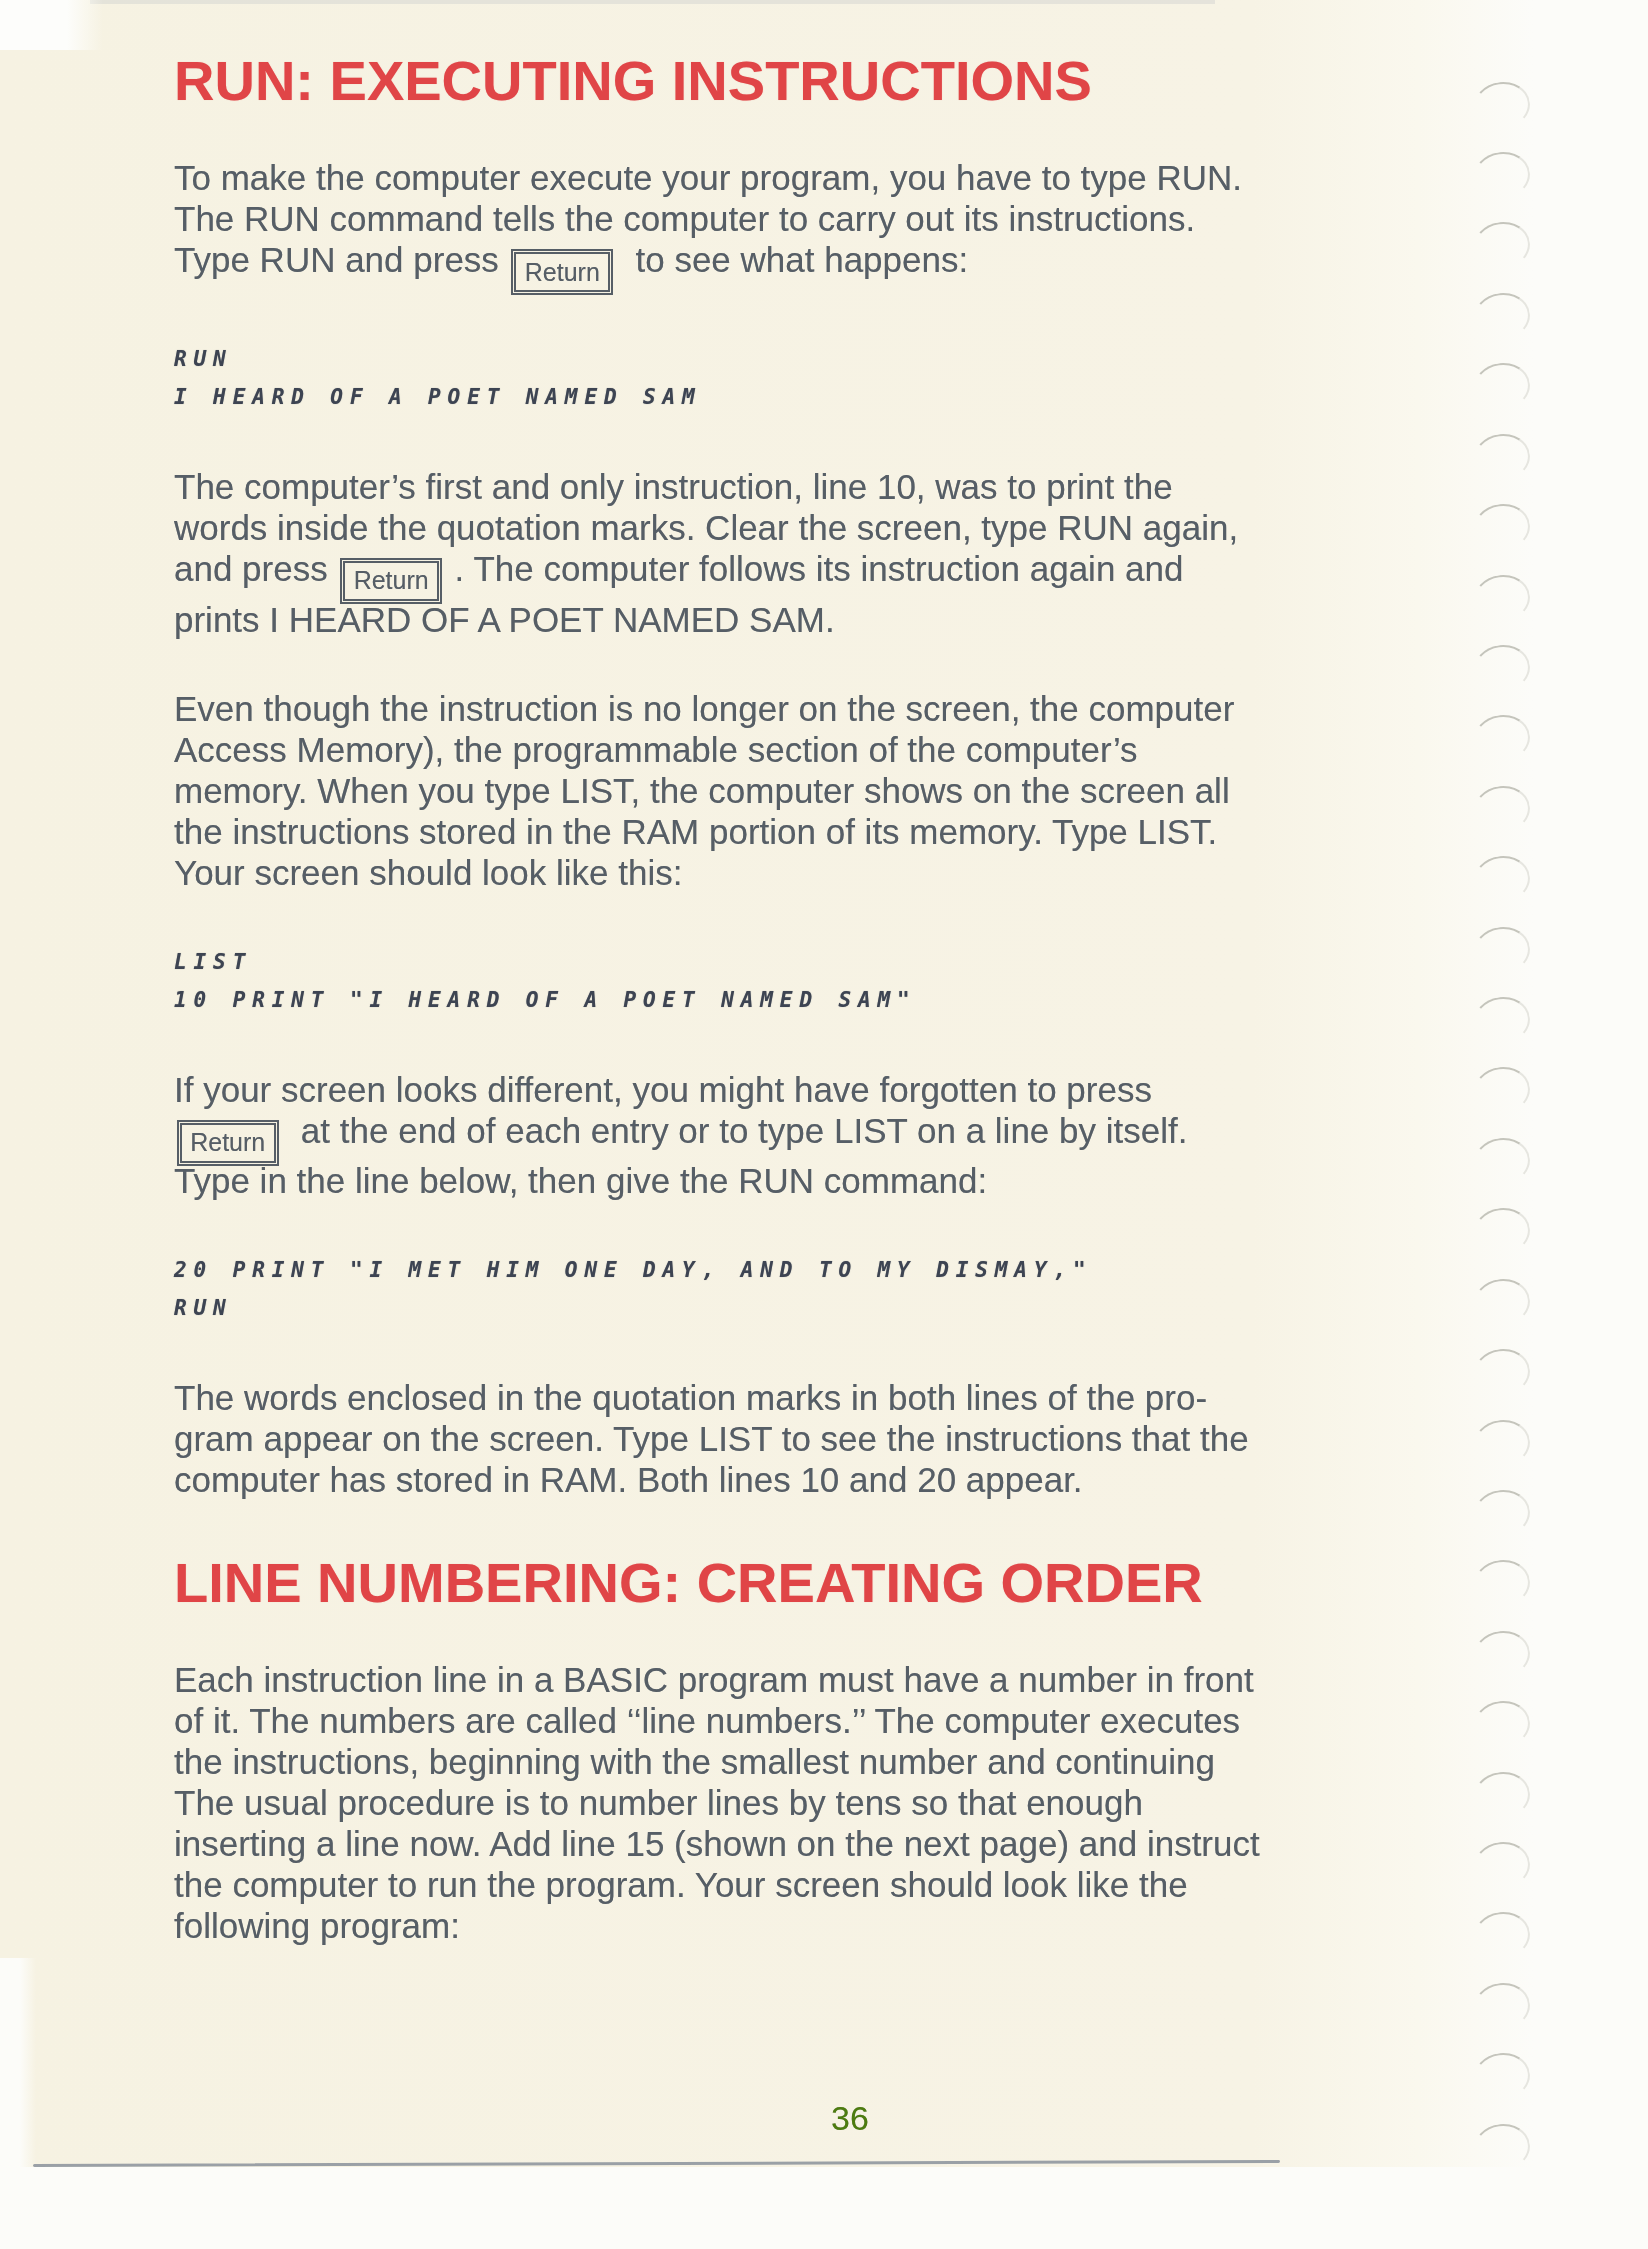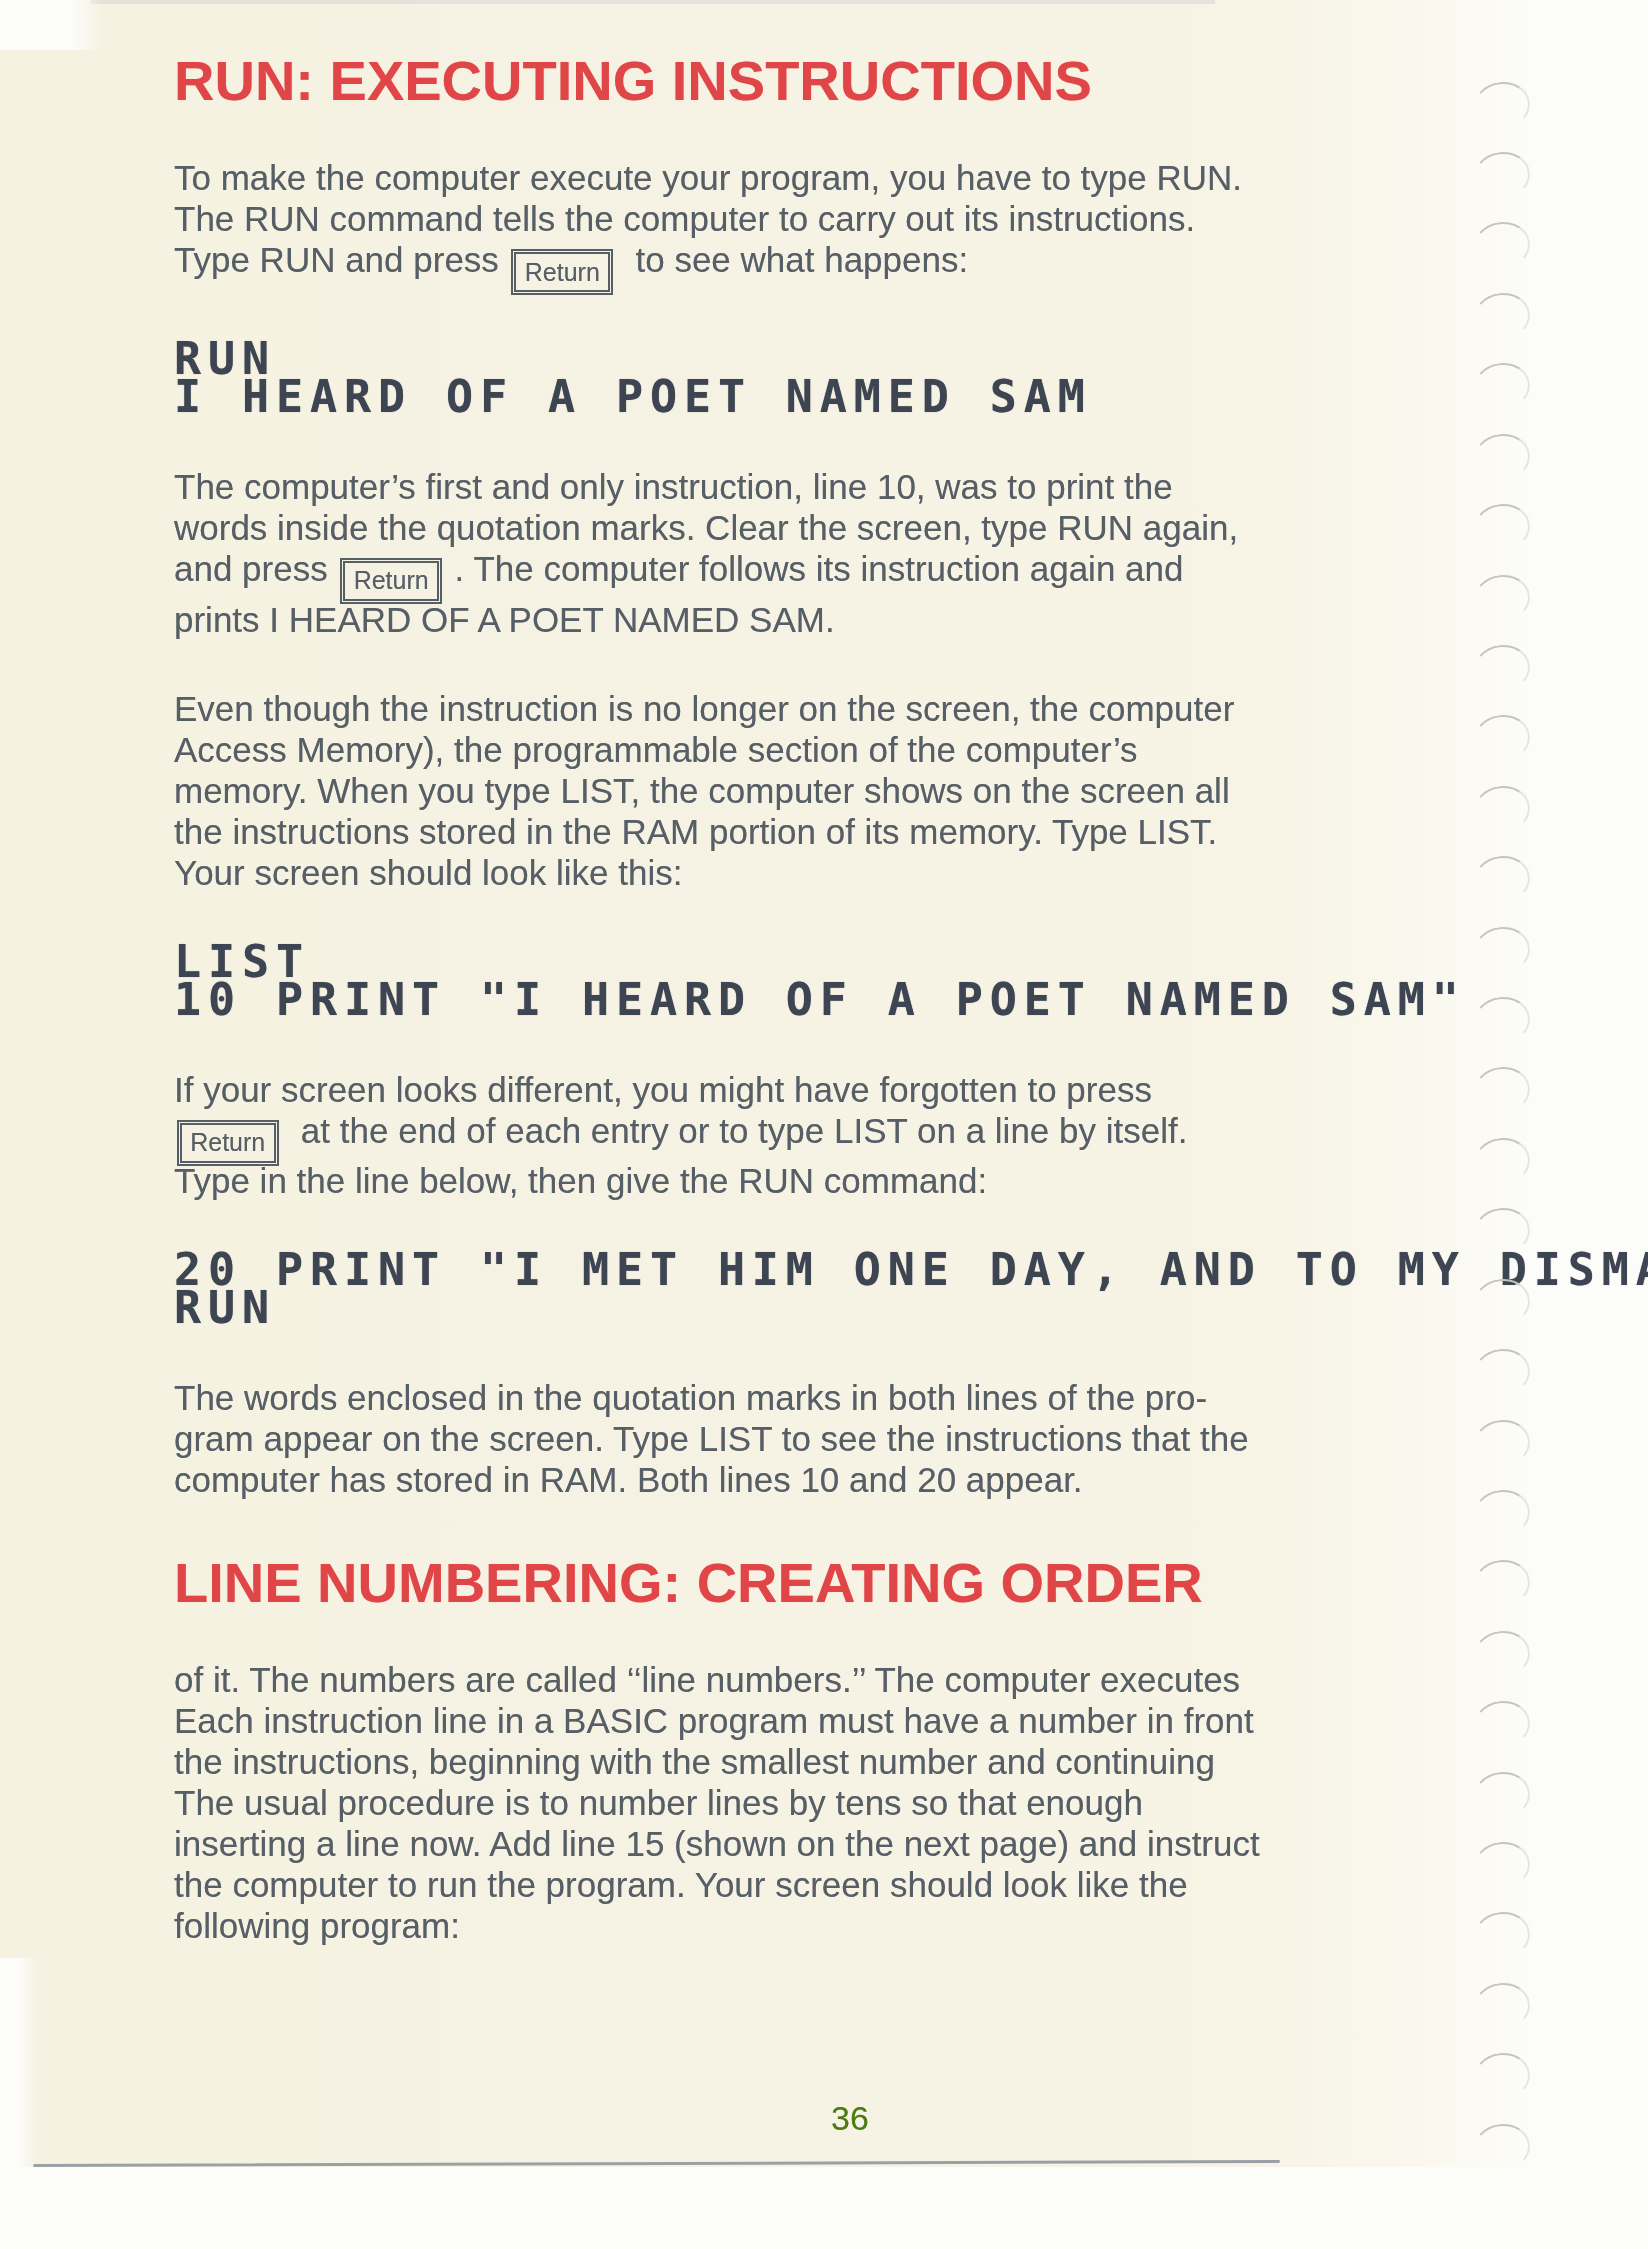--- a/index.html
+++ b/index.html
@@ -33,23 +33,24 @@
     text-shadow:0 0 0.5px rgba(86,94,102,.5);
   }
   .line{display:block;white-space:pre;}
   .key-chip{
     display:inline-block;font-size:25px;line-height:29px;
     padding:3.4px 8.6px;border:5.2px double currentColor;
     vertical-align:-8.6px;margin:-5.2px 2.6px;
   }
   .code-block{
     font-family:"DejaVu Sans Mono",monospace;font-weight:bold;
-    font-size:45px;line-height:38px;letter-spacing:6.9px;
+    font-size:21px;line-height:38px;letter-spacing:6.9px;
     color:var(--code,#3d4452);margin:50px 0;
     text-shadow:0 0 0.9px rgba(61,68,82,.55);
+    font-style:italic;
   }
   .code-line{white-space:pre;}
   .page-number{position:absolute;left:831px;top:2099px;font-size:34px;color:#4d7c0f;
     text-shadow:0 0 0.5px rgba(107,115,125,.5);}
   .ring{
     position:absolute;left:1474px;width:52px;height:43px;
     border:2.6px solid transparent;border-radius:50%;
     border-top-color:#c5c5bc;border-right-color:rgba(197,197,188,.4);
     transform:rotate(-8deg);
   }
@@ -99,22 +100,22 @@
       <div class="code-line">20 PRINT "I MET HIM ONE DAY, AND TO MY DISMAY,"</div>
       <div class="code-line">RUN</div>
     </div>
     <p class="body-par">
       <span class="line"><span>The words enclosed in the quotation marks in both lines of the pro-</span></span>
       <span class="line"><span>gram appear on the screen. Type LIST to see the instructions that the</span></span>
       <span class="line"><span>computer has stored in RAM. Both lines 10 and 20 appear.</span></span>
     </p>
     <h2 class="sec-heading">LINE NUMBERING: CREATING ORDER</h2>
     <p class="body-par">
+      <span class="line"><span>Each instruction line in a BASIC program must have a number in front</span></span>
       <span class="line"><span>of it. The numbers are called ‘‘line numbers.’’ The computer executes</span></span>
-      <span class="line"><span>Each instruction line in a BASIC program must have a number in front</span></span>
       <span class="line"><span>the instructions, beginning with the smallest number and continuing</span></span>
       <span class="line"><span>The usual procedure is to number lines by tens so that enough</span></span>
       <span class="line"><span>inserting a line now. Add line 15 (shown on the next page) and instruct</span></span>
       <span class="line"><span>the computer to run the program. Your screen should look like the</span></span>
       <span class="line"><span>following program:</span></span>
     </p>
   </div>
 
 <div id="binding">
     <div class="ring" style="top: 82px;"></div>

